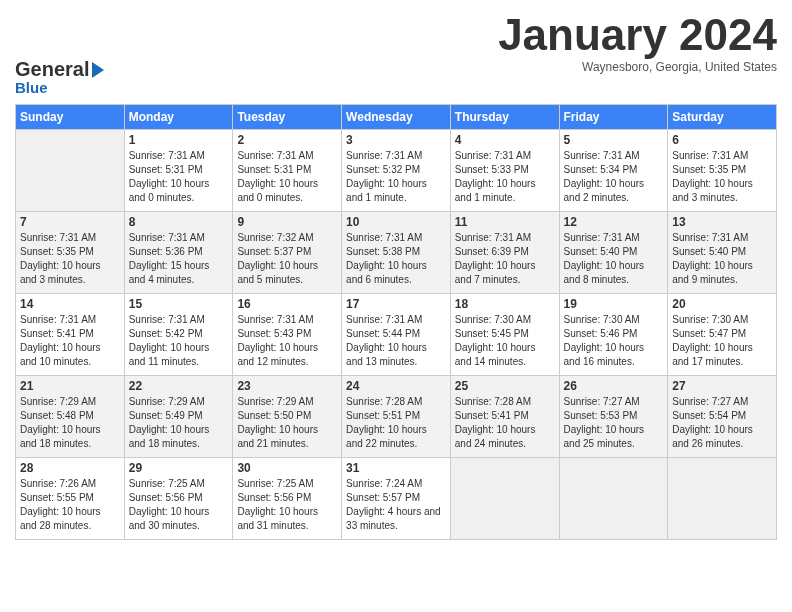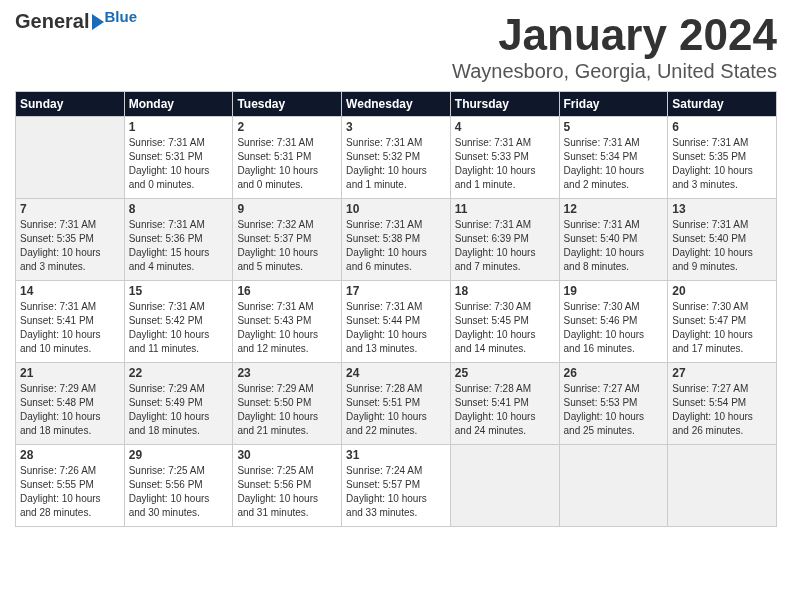--- a/index.html
+++ b/index.html
@@ -26,30 +26,30 @@
     }
     .title-block {
       text-align: right;
     }
     .month-title {
       font-size: 44px;
       color: #333;
       font-weight: bold;
     }
     .location {
-      font-size: 20px;
+      font-size: 12px;
       color: #555;
     }
     table {
       width: 100%;
       border-collapse: collapse;
       table-layout: fixed;
     }
     thead tr th {
-      background-color: #0f172a;
+      background-color: #3b82f6;
       color: #fff;
       font-size: 12px;
       font-weight: bold;
       padding: 5px 4px;
       text-align: left;
       border: 1px solid #ccc;
     }
     tbody tr td {
       border: 1px solid #ccc;
       vertical-align: top;
@@ -81,21 +81,21 @@
     .empty-cell {
       background: #f0f0f0 !important;
     }
   </style>
 </head>
 <body>
 
 <div class="container">
   <div class="header">
     <div class="logo">
-      <div style="display:flex; line-height:1.15;">
+      <div style="display:flex; flex-direction:column; line-height:1.15;margin-top:48px;">
         <div style="display:flex; align-items:center;">
           <span style="font-size:20px; font-weight:bold; color:#333;">General</span>
           <div style="width:0; height:0; border-left:12px solid #1a6ab5; border-top:8px solid transparent; border-bottom:8px solid transparent; margin-left:3px;"></div>
         </div>
         <span style="font-size:15px; font-weight:bold; color:#1a6ab5; margin-top:-2px;">Blue</span>
       </div>
     </div>
     <div class="title-block">
       <div class="month-title">January 2024</div>
       <div class="location">Waynesboro, Georgia, United States</div>
@@ -363,21 +363,21 @@
           <div>Sunrise: 7:25 AM</div>
           <div>Sunset: 5:56 PM</div>
           <div>Daylight: 10 hours and 31 minutes.</div>
         </div>
       </td>
           <td>
         <span class="day-number">31</span>
         <div class="day-info">
           <div>Sunrise: 7:24 AM</div>
           <div>Sunset: 5:57 PM</div>
-          <div>Daylight: 10 hours and 33 minutes.</div>
+          <div>Daylight: 4 hours and 33 minutes.</div>
         </div>
       </td>
           <td class="empty-cell"></td>
           <td class="empty-cell"></td>
           <td class="empty-cell"></td>
         </tr>
       </tbody>
   </table>
 </div>
 

